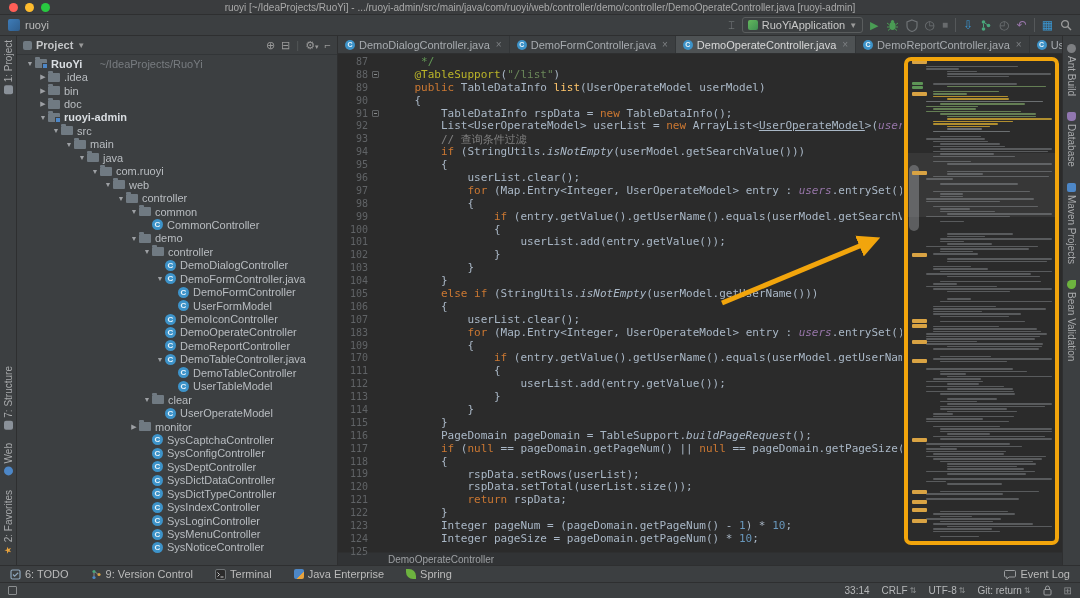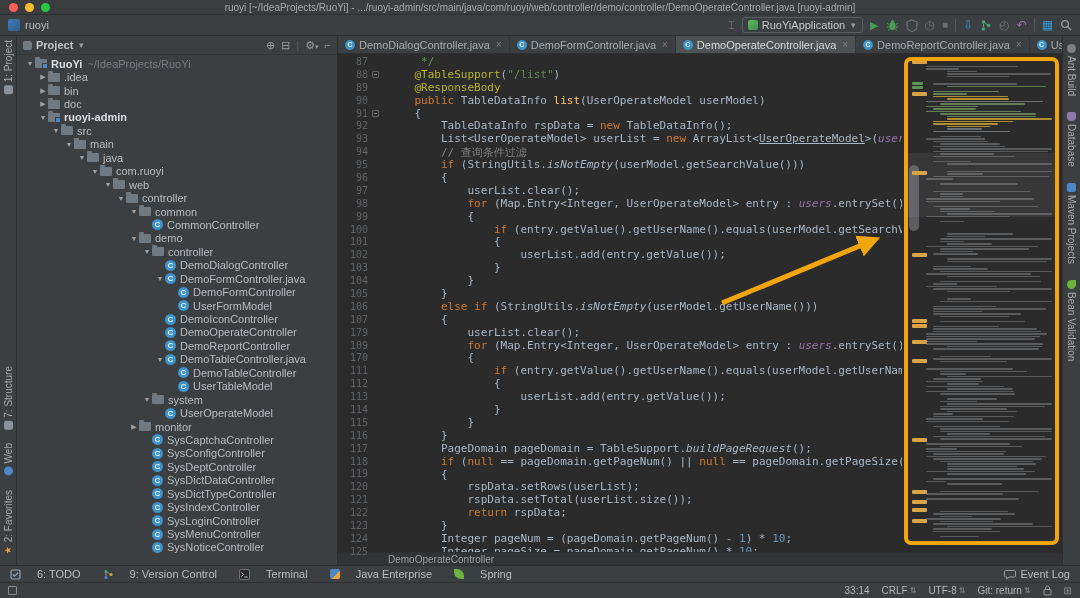--- a/index.html
+++ b/index.html
@@ -39,21 +39,21 @@
   .project { width:321px; flex:none; background:#3c3f41; border-right:1px solid #2e2f30; display:flex; flex-direction:column; min-height:0; }
   .proj-header { height:19px; border-bottom:1px solid #323537; display:flex; align-items:center; padding:0 6px; flex:none; }
   .proj-title { font-size:11px; color:#c3c5c7; font-weight:bold; margin-left:4px; }
   .proj-arrow { font-size:8px; color:#9a9a9a; margin-left:4px; }
   .proj-tools { margin-left:auto; display:flex; align-items:center; gap:6px; color:#9a9a9a; font-size:11px; }
   .tree { flex:1; overflow:hidden; padding-top:2px; }
   .trow { height:13.45px; display:flex; align-items:center; font-size:11px; color:#b9bdc1; white-space:nowrap; }
   .trow .arr { width:10px; font-size:7px; color:#9da0a4; text-align:center; flex:none; }
   .trow .lbl { margin-left:4px; }
   .trow .lbl.b { font-weight:bold; color:#dadee2; }
-  .trow .suffix { color:#787c80; margin-left:5px; }
+  .trow .suffix { color:#787c80; margin-left:17px; }
   .ico-folder { width:12px; height:9px; background:#707a82; border-radius:1px; position:relative; flex:none; }
   .ico-folder::before { content:""; position:absolute; top:-2px; left:0; width:5px; height:2px; background:#707a82; border-radius:1px 1px 0 0; }
   .ico-module::after { content:""; position:absolute; right:-1px; bottom:-1px; width:4px; height:4px; background:#4d87c7; border:1px solid #3c3f41; }
   .ico-class { width:11px; height:11px; border-radius:50%; background:#3d93c9; color:#eaf4fa; font-size:8px; font-weight:bold; display:flex; align-items:center; justify-content:center; flex:none; font-family:"Liberation Sans",sans-serif; }
 
   
   .edcol { flex:1; display:flex; flex-direction:column; min-width:0; background:#2b2b2b; }
   .tabbar { height:18px; background:#3c3f41; border-bottom:1px solid #2e2f30; display:flex; align-items:stretch; flex:none; }
   .tab { display:flex; align-items:center; gap:4px; padding:0 7px; font-size:11px; color:#a7abaf; border-right:1px solid #333638; cursor:default; }
   .tab.active { background:#4e5254; color:#d8d8d8; }
@@ -80,21 +80,21 @@
   .mm-seg { position:absolute; height:1.5px; border-radius:1px; }
   .mm-viewport { position:absolute; left:4px; right:4px; background:rgba(255,255,255,0.06); }
   .mm-thumb { position:absolute; left:7px; width:10px; border-radius:5px; background:rgba(185,190,195,0.35); }
   .mm-mark { position:absolute; left:10px; width:15px; height:4px; border-radius:1px; }
   .mm-frame { position:absolute; left:2px; top:3px; right:3px; bottom:7px; border:4px solid #f2a50c; border-radius:7px; pointer-events:none; }
 
   .breadcrumb { height:13px; background:#313335; border-top:1px solid #2e2f30; display:flex; align-items:center; padding-left:50px; font-size:10px; color:#9da0a3; flex:none; }
 
   
   .twbar { height:17px; background:#3c3f41; border-top:1px solid #2e2f30; display:flex; align-items:center; padding:0 10px; flex:none; }
-  .tw-item { display:flex; align-items:center; gap:16px; font-size:11px; color:#bbbbbb; margin-right:22px; cursor:default; }
+  .tw-item { display:flex; align-items:center; gap:4px; font-size:11px; color:#bbbbbb; margin-right:22px; cursor:default; }
   .tw-right { margin-left:auto; display:flex; align-items:center; gap:4px; font-size:11px; color:#bbbbbb; }
   .statusbar { height:16px; background:#3c3f41; border-top:1px solid #2e2f30; display:flex; align-items:center; padding:0 8px; font-size:10px; color:#b6b8ba; flex:none; }
   .sb-left { display:flex; align-items:center; }
   .sb-sq { width:9px; height:9px; border:1px solid #8a8d8f; border-radius:1px; }
   .sb-right { margin-left:auto; display:flex; align-items:center; gap:12px; }
   .sb-item { display:flex; align-items:center; gap:2px; cursor:default; }
   .updown { font-size:8px; color:#8f9294; }
 
   
   .overlay { position:absolute; inset:0; pointer-events:none; z-index:40; }
@@ -311,21 +311,21 @@
             <span class="lbl">DemoTableController</span>
           </div>
           <div class="trow" style="padding-left: 151px;">
             <span class="arr"></span>
             <span class="ico-class">C</span>
             <span class="lbl">UserTableModel</span>
           </div>
           <div class="trow" style="padding-left: 125px;">
             <span class="arr">▼</span>
             <span class="ico-folder"></span>
-            <span class="lbl">system</span>
+            <span class="lbl">clear</span>
           </div>
           <div class="trow" style="padding-left: 138px;">
             <span class="arr"></span>
             <span class="ico-class">C</span>
             <span class="lbl">UserOperateModel</span>
           </div>
           <div class="trow" style="padding-left: 112px;">
             <span class="arr">▶</span>
             <span class="ico-folder"></span>
             <span class="lbl">monitor</span>
@@ -489,21 +489,21 @@
             </div>
             <div class="gut-row">
               <span class="gut-num">106</span>
               <span class="gut-fold"></span>
             </div>
             <div class="gut-row">
               <span class="gut-num">107</span>
               <span class="gut-fold"></span>
             </div>
             <div class="gut-row">
-              <span class="gut-num">179</span>
+              <span class="gut-num">183</span>
               <span class="gut-fold"></span>
             </div>
             <div class="gut-row">
               <span class="gut-num">109</span>
               <span class="gut-fold"></span>
             </div>
             <div class="gut-row">
               <span class="gut-num">170</span>
               <span class="gut-fold"></span>
             </div>
@@ -564,21 +564,20 @@
               <span class="gut-fold"></span>
             </div>
             <div class="gut-row">
               <span class="gut-num">125</span>
               <span class="gut-fold"></span>
             </div>
           </div>
         <div class="code" id="code">
             <div class="cline"><span class="tk-dc">     */</span></div>
             <div class="cline"><span class="tk-d">    </span><span class="tk-a">@TableSupport</span><span class="tk-d">(</span><span class="tk-s">"/list"</span><span class="tk-d">)</span></div>
-            <div class="cline"><span class="tk-d">    </span><span class="tk-a">@ResponseBody</span></div>
             <div class="cline"><span class="tk-d">    </span><span class="tk-k">public </span><span class="tk-d">TableDataInfo </span><span class="tk-m">list</span><span class="tk-d">(UserOperateModel userModel)</span></div>
             <div class="cline"><span class="tk-d">    {</span></div>
             <div class="cline"><span class="tk-d">        TableDataInfo rspData = </span><span class="tk-k">new </span><span class="tk-d">TableDataInfo();</span></div>
             <div class="cline"><span class="tk-d">        List&lt;UserOperateModel&gt; userList = </span><span class="tk-k">new </span><span class="tk-d">ArrayList&lt;</span><span class="tk-u">UserOperateModel</span><span class="tk-d">&gt;(</span><span class="tk-f">users</span></div>
             <div class="cline"><span class="tk-d">        </span><span class="tk-c">// 查询条件过滤</span></div>
             <div class="cline"><span class="tk-d">        </span><span class="tk-k">if </span><span class="tk-d">(StringUtils.</span><span class="tk-i">isNotEmpty</span><span class="tk-d">(userModel.getSearchValue()))</span></div>
             <div class="cline"><span class="tk-d">        {</span></div>
             <div class="cline"><span class="tk-d">            userList.clear();</span></div>
             <div class="cline"><span class="tk-d">            </span><span class="tk-k">for </span><span class="tk-d">(Map.Entry&lt;Integer, UserOperateModel&gt; entry : </span><span class="tk-f">users</span><span class="tk-d">.entrySet())</span></div>
             <div class="cline"><span class="tk-d">            {</span></div>

